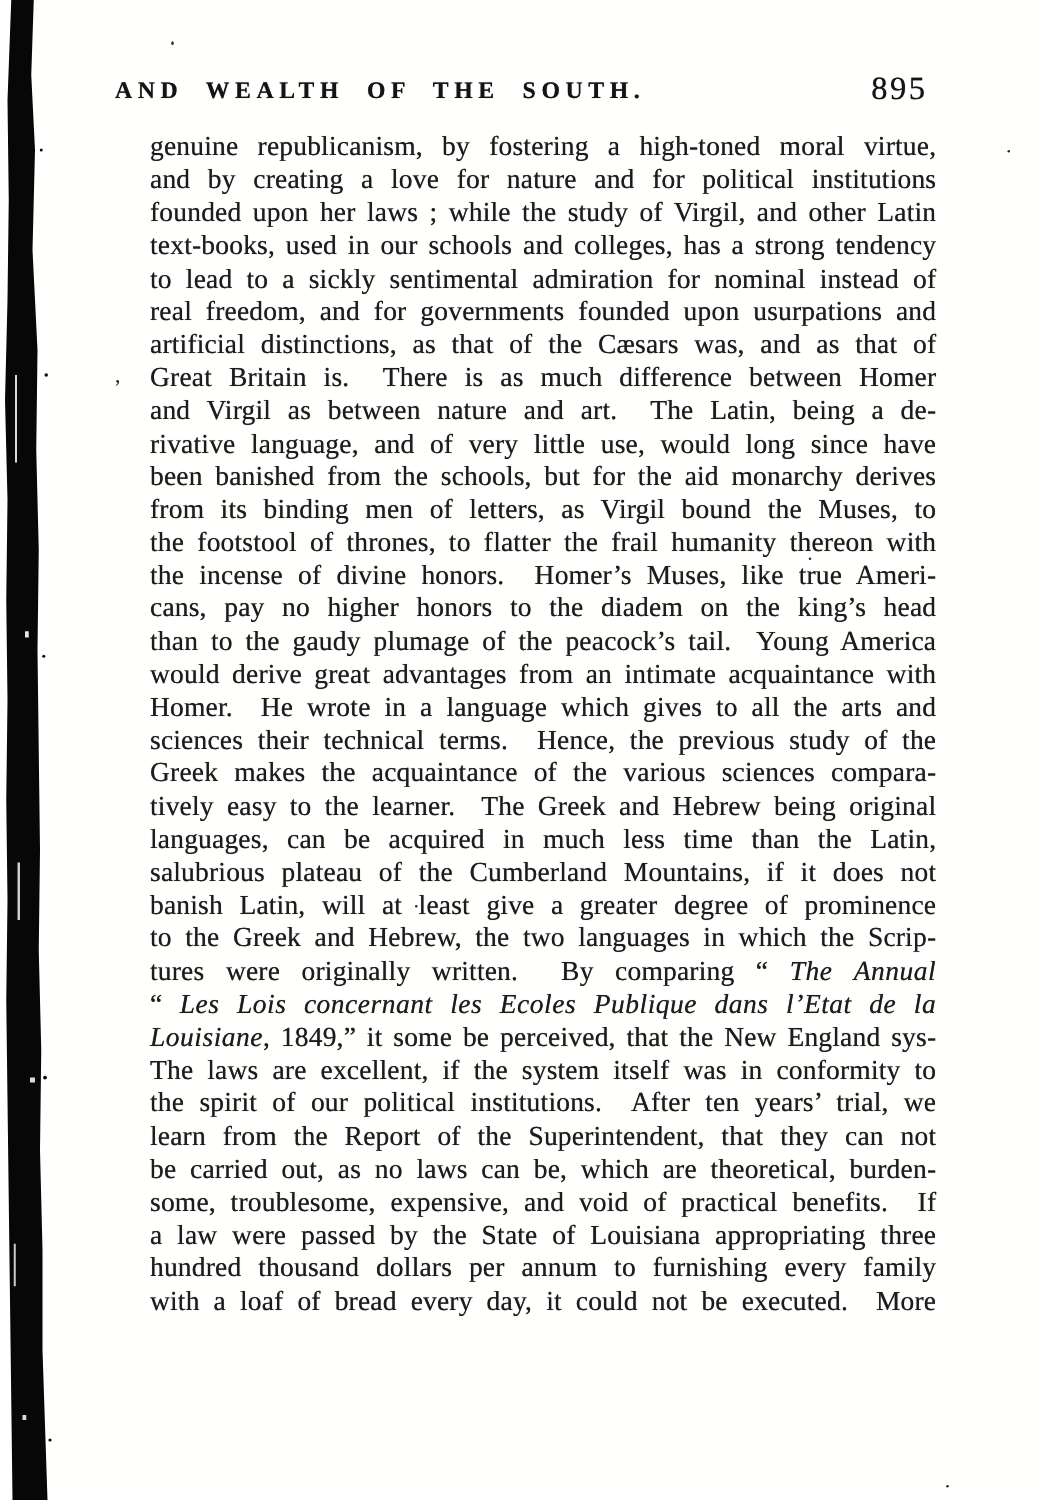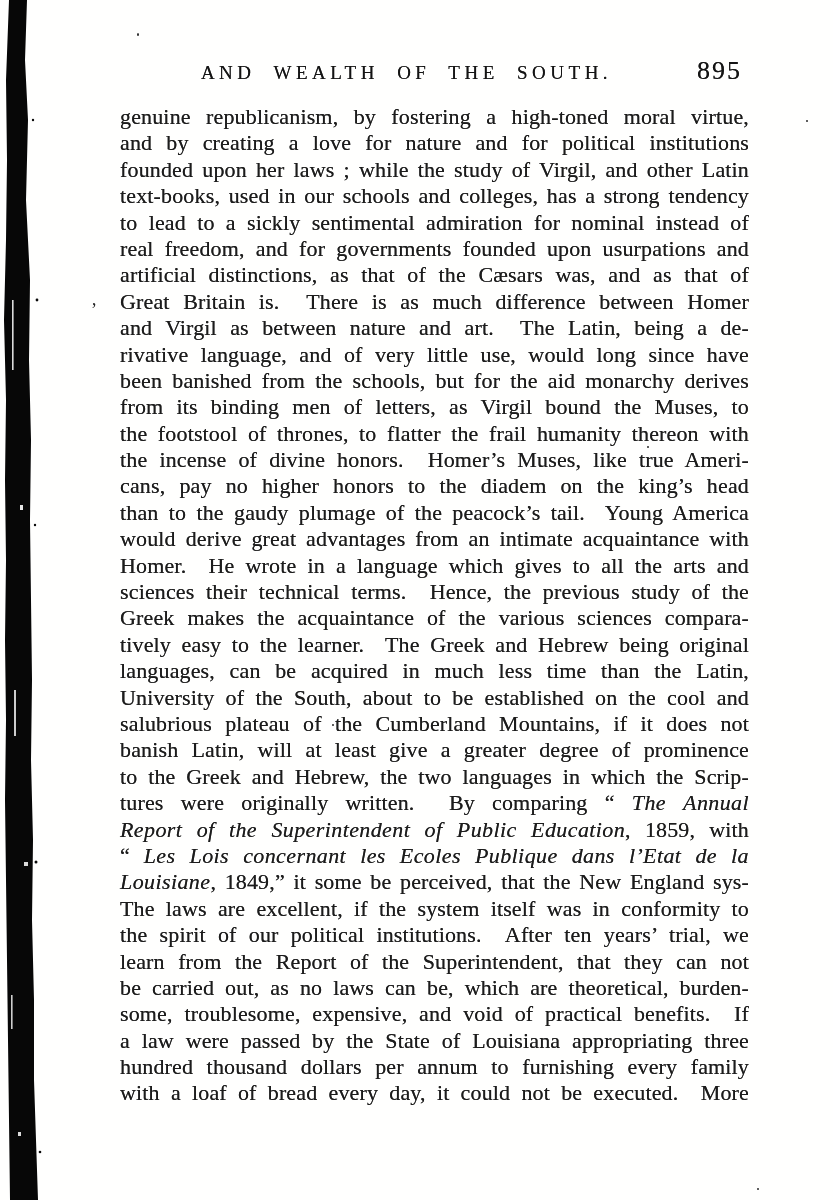--- a/index.html
+++ b/index.html
@@ -26,23 +26,23 @@
   .header-row {
     position: absolute;
     top: 62px;
     left: 120px;
     width: 629px;
     height: 34px;
   }
   .running-title {
     display: block;
     width: 100%;
-    text-align: center;
+    text-align: left;
     font-size: 19px;
-    font-weight: 400;
+    font-weight: 700;
     letter-spacing: 4.5px;
     word-spacing: 9px;
     color: #141414;
     text-shadow: 0 0 0.6px rgba(10,10,10,0.75);
     transform: translateX(-28px);
     white-space: nowrap;
   }
   .page-number {
     position: absolute;
     right: 7px;
@@ -136,26 +136,24 @@
       <div class="line"><span>the footstool of thrones, to flatter the frail humanity thereon with</span></div>
       <div class="line"><span>the incense of divine honors.&nbsp; Homer’s Muses, like true Ameri-</span></div>
       <div class="line"><span>cans, pay no higher honors to the diadem on the king’s head</span></div>
       <div class="line"><span>than to the gaudy plumage of the peacock’s tail.&nbsp; Young America</span></div>
       <div class="line"><span>would derive great advantages from an intimate acquaintance with</span></div>
       <div class="line"><span>Homer.&nbsp; He wrote in a language which gives to all the arts and</span></div>
       <div class="line"><span>sciences their technical terms.&nbsp; Hence, the previous study of the</span></div>
       <div class="line"><span>Greek makes the acquaintance of the various sciences compara-</span></div>
       <div class="line"><span>tively easy to the learner.&nbsp; The Greek and Hebrew being original</span></div>
       <div class="line"><span>languages, can be acquired in much less time than the Latin,</span></div>
-      <div class="line"><span>University of the South, about to be established on the cool and</span></div>
       <div class="line"><span>salubrious plateau of the Cumberland Mountains, if it does not</span></div>
       <div class="line"><span>banish Latin, will at least give a greater degree of prominence</span></div>
       <div class="line"><span>to the Greek and Hebrew, the two languages in which the Scrip-</span></div>
       <div class="line"><span>tures were originally written.&nbsp; By comparing “ </span><i>The Annual</i></div>
-      <div class="line"><i>Report of the Superintendent of Public Education</i><span>, 1859, with</span></div>
       <div class="line"><span>“ </span><i>Les Lois concernant les Ecoles Publique dans l’Etat de la</i></div>
       <div class="line"><i>Louisiane</i><span>, 1849,” it some be perceived, that the New England sys-</span></div>
       <div class="line"><span>The laws are excellent, if the system itself was in conformity to</span></div>
       <div class="line"><span>the spirit of our political institutions.&nbsp; After ten years’ trial, we</span></div>
       <div class="line"><span>learn from the Report of the Superintendent, that they can not</span></div>
       <div class="line"><span>be carried out, as no laws can be, which are theoretical, burden-</span></div>
       <div class="line"><span>some, troublesome, expensive, and void of practical benefits.&nbsp; If</span></div>
       <div class="line"><span>a law were passed by the State of Louisiana appropriating three</span></div>
       <div class="line"><span>hundred thousand dollars per annum to furnishing every family</span></div>
       <div class="line"><span>with a loaf of bread every day, it could not be executed.&nbsp; More</span></div>

